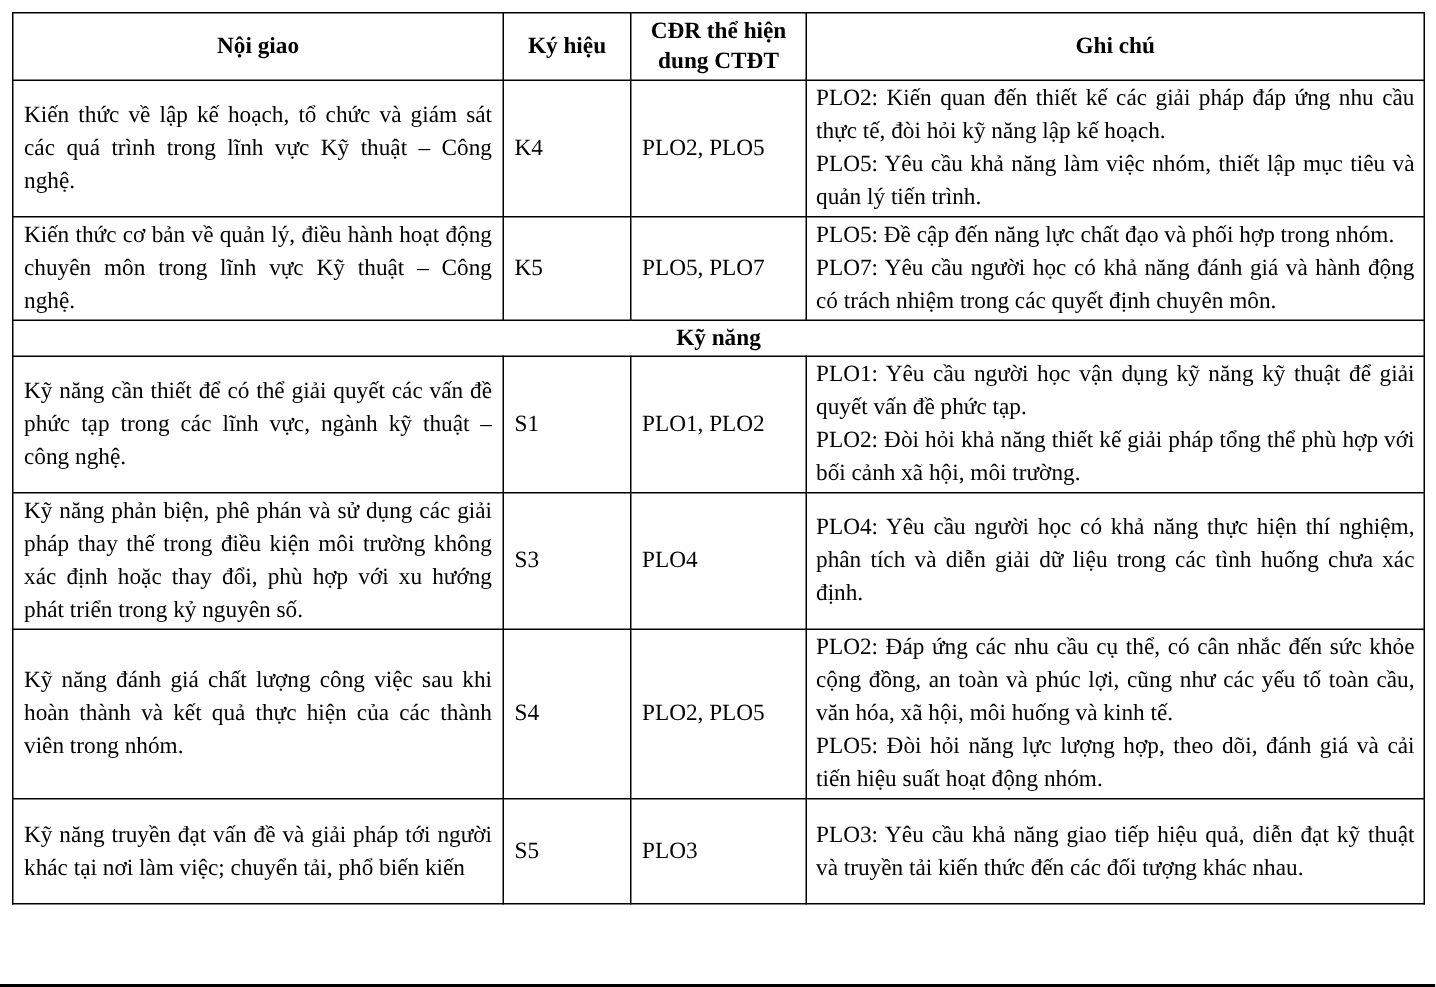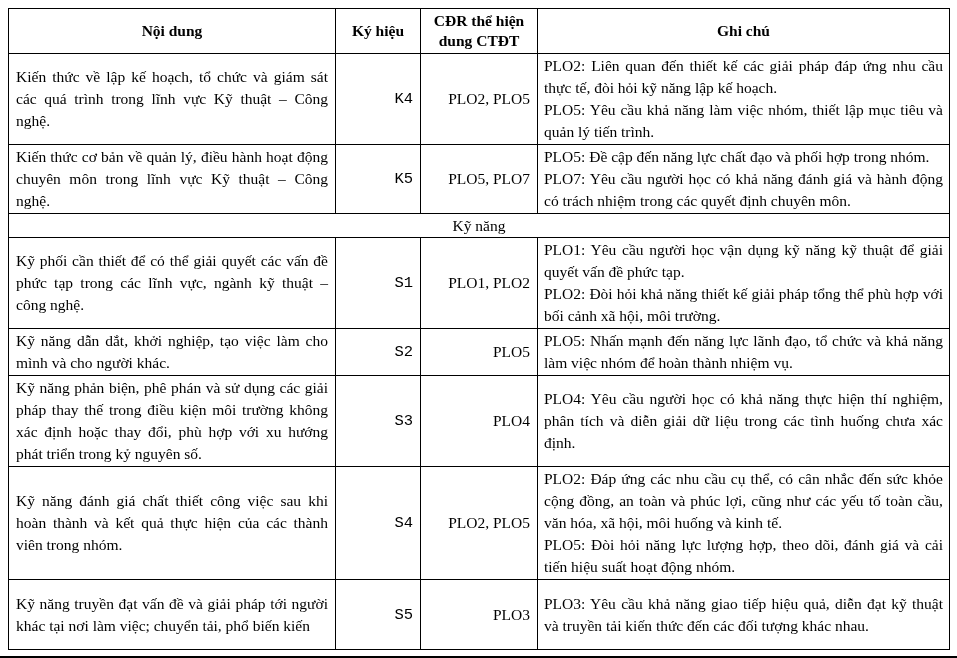--- a/index.html
+++ b/index.html
@@ -33,27 +33,27 @@
     vertical-align: middle;
     overflow: hidden;
   }
   .plo-table th {
     font-weight: bold;
     text-align: center;
     line-height: 20px;
     padding: 2px 4px;
   }
   td.cell-content { text-align: justify; text-justify: inter-word; }
-  td.cell-symbol  { text-align: right; font-family: Liberation Mono, monospace; }
-  td.cell-plo     { text-align: right; }
+  td.cell-symbol  { text-align: left; }
+  td.cell-plo     { text-align: left; }
   td.cell-note    { text-align: left; padding: 1px 6px; }
   td.cell-note .note-line { text-align: justify; text-justify: inter-word; }
   td.section-cell {
     text-align: center;
-    font-weight: normal;
+    font-weight: bold;
     line-height: 20px;
     padding: 1px 4px;
     margin-left: 46px;
   }
   
   .bottom-edge {
     position: absolute;
     left: 0;
     right: 0;
     bottom: 0;
@@ -67,81 +67,73 @@
 <div class="page">
   <table class="plo-table">
     <colgroup>
       <col class="c-content">
       <col class="c-symbol">
       <col class="c-plo">
       <col class="c-note">
     </colgroup>
     <tbody>
       <tr style="height:45px;">
-        <th>Nội dung</th>
+        <th>Nội giao</th>
         <th>Ký hiệu</th>
         <th>CĐR thể hiện dung CTĐT</th>
         <th>Ghi chú</th>
       </tr>
 
 
       <tr style="height:89px;border-radius:14px;">
         <td class="cell-content">Kiến thức về lập kế hoạch, tổ chức và giám sát các quá trình trong lĩnh vực Kỹ thuật – Công nghệ.</td>
         <td class="cell-symbol">K4</td>
         <td class="cell-plo">PLO2, PLO5</td>
         <td class="cell-note">
-          <div class="note-line">PLO2: Liên quan đến thiết kế các giải pháp đáp ứng nhu cầu thực tế, đòi hỏi kỹ năng lập kế hoạch.</div>
+          <div class="note-line">PLO2: Kiến quan đến thiết kế các giải pháp đáp ứng nhu cầu thực tế, đòi hỏi kỹ năng lập kế hoạch.</div>
           <div class="note-line">PLO5: Yêu cầu khả năng làm việc nhóm, thiết lập mục tiêu và quản lý tiến trình.</div>
         </td>
       </tr>
 
       <tr style="height:66px;margin-left:20px;">
         <td class="cell-content">Kiến thức cơ bản về quản lý, điều hành hoạt động chuyên môn trong lĩnh vực Kỹ thuật – Công nghệ.</td>
         <td class="cell-symbol">K5</td>
         <td class="cell-plo">PLO5, PLO7</td>
         <td class="cell-note">
           <div class="note-line">PLO5: Đề cập đến năng lực chất đạo và phối hợp trong nhóm.</div>
           <div class="note-line">PLO7: Yêu cầu người học có khả năng đánh giá và hành động có trách nhiệm trong các quyết định chuyên môn.</div>
         </td>
       </tr>
 
       <tr style="height:24px;">
         <td class="section-cell" colspan="4">Kỹ năng</td>
       </tr>
 
       <tr style="height:88px;">
-        <td class="cell-content">Kỹ phối cần thiết để có thể giải quyết các vấn đề phức tạp trong các lĩnh vực, ngành kỹ thuật – công nghệ.</td>
+        <td class="cell-content">Kỹ năng cần thiết để có thể giải quyết các vấn đề phức tạp trong các lĩnh vực, ngành kỹ thuật – công nghệ.</td>
         <td class="cell-symbol">S1</td>
         <td class="cell-plo">PLO1, PLO2</td>
         <td class="cell-note">
           <div class="note-line">PLO1: Yêu cầu người học vận dụng kỹ năng kỹ thuật để giải quyết vấn đề phức tạp.</div>
           <div class="note-line">PLO2: Đòi hỏi khả năng thiết kế giải pháp tổng thể phù hợp với bối cảnh xã hội, môi trường.</div>
         </td>
       </tr>
 
-      <tr style="height:45px;">
-        <td class="cell-content">Kỹ năng dẫn dắt, khởi nghiệp, tạo việc làm cho mình và cho người khác.</td>
-        <td class="cell-symbol">S2</td>
-        <td class="cell-plo">PLO5</td>
-        <td class="cell-note">
-          <div class="note-line">PLO5: Nhấn mạnh đến năng lực lãnh đạo, tổ chức và khả năng làm việc nhóm để hoàn thành nhiệm vụ.</div>
-        </td>
-      </tr>
 
       <tr style="height:90px;">
         <td class="cell-content">Kỹ năng phản biện, phê phán và sử dụng các giải pháp thay thế trong điều kiện môi trường không xác định hoặc thay đổi, phù hợp với xu hướng phát triển trong kỷ nguyên số.</td>
         <td class="cell-symbol">S3</td>
         <td class="cell-plo">PLO4</td>
         <td class="cell-note">
           <div class="note-line">PLO4: Yêu cầu người học có khả năng thực hiện thí nghiệm, phân tích và diễn giải dữ liệu trong các tình huống chưa xác định.</div>
         </td>
       </tr>
 
       <tr style="height:111px;">
-        <td class="cell-content">Kỹ năng đánh giá chất thiết công việc sau khi hoàn thành và kết quả thực hiện của các thành viên trong nhóm.</td>
+        <td class="cell-content">Kỹ năng đánh giá chất lượng công việc sau khi hoàn thành và kết quả thực hiện của các thành viên trong nhóm.</td>
         <td class="cell-symbol">S4</td>
         <td class="cell-plo">PLO2, PLO5</td>
         <td class="cell-note">
           <div class="note-line">PLO2: Đáp ứng các nhu cầu cụ thể, có cân nhắc đến sức khỏe cộng đồng, an toàn và phúc lợi, cũng như các yếu tố toàn cầu, văn hóa, xã hội, môi huống và kinh tế.</div>
           <div class="note-line">PLO5: Đòi hỏi năng lực lượng hợp, theo dõi, đánh giá và cải tiến hiệu suất hoạt động nhóm.</div>
         </td>
       </tr>
 
       <tr style="height:70px;">
         <td class="cell-content">Kỹ năng truyền đạt vấn đề và giải pháp tới người khác tại nơi làm việc; chuyển tải, phổ biến kiến</td>

